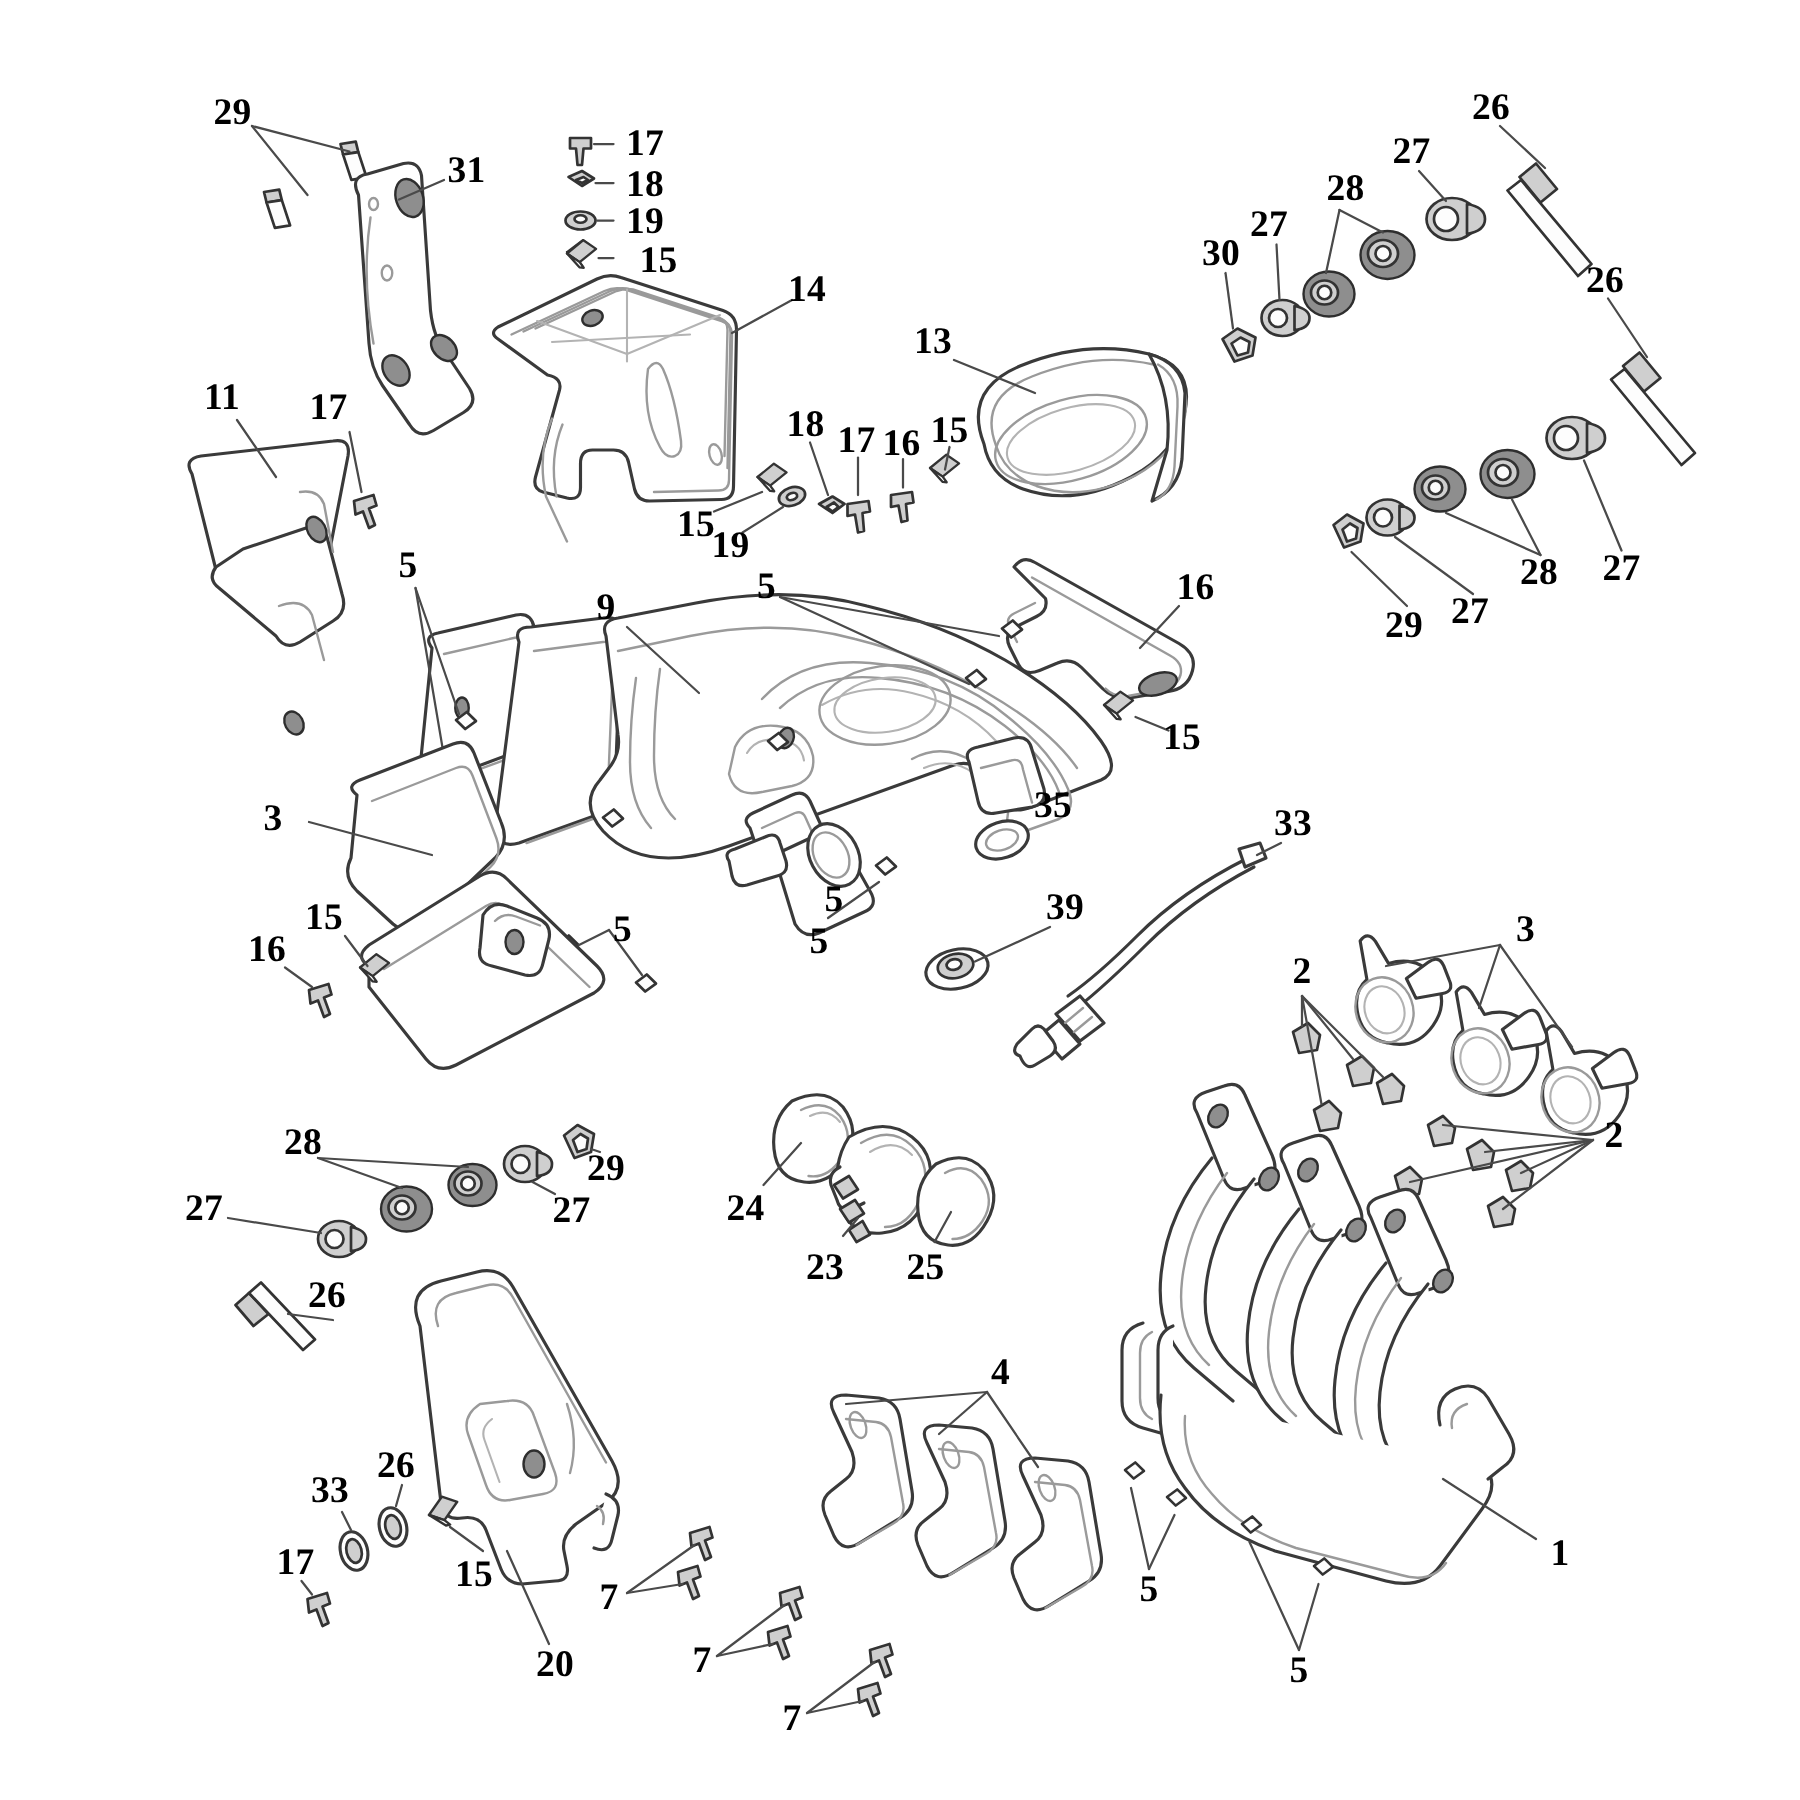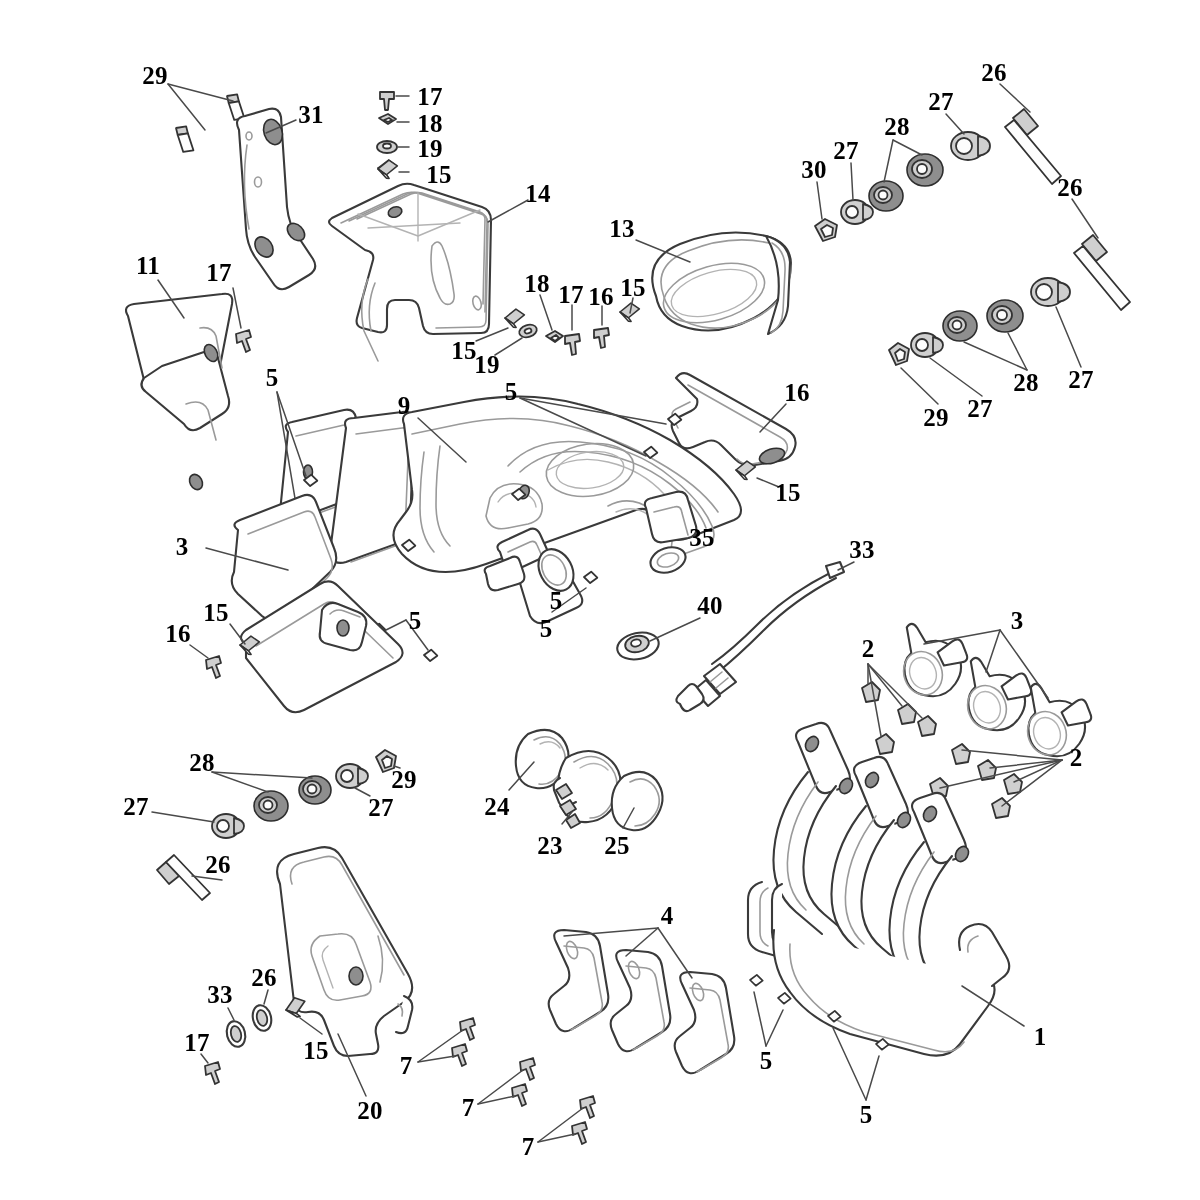--- a/index.html
+++ b/index.html
@@ -656,21 +656,21 @@
       <div class="lbl" style="left: 430px; top: 96px;">17</div>
       <div class="lbl" style="left: 219px; top: 272px;">17</div>
       <div class="lbl" style="left: 571px; top: 294px;">17</div>
       <div class="lbl" style="left: 197px; top: 1042px;">17</div>
       <div class="lbl" style="left: 430px; top: 123px;">18</div>
       <div class="lbl" style="left: 537px; top: 283px;">18</div>
       <div class="lbl" style="left: 430px; top: 148px;">19</div>
       <div class="lbl" style="left: 487px; top: 364px;">19</div>
       <div class="lbl" style="left: 370px; top: 1110px;">20</div>
       <div class="lbl" style="left: 862px; top: 549px;">33</div>
-      <div class="lbl" style="left: 710px; top: 605px;">40</div>
+      <div class="lbl" style="left: 710px; top: 605px;">39</div>
       <div class="lbl" style="left: 550px; top: 845px;">23</div>
       <div class="lbl" style="left: 497px; top: 806px;">24</div>
       <div class="lbl" style="left: 617px; top: 845px;">25</div>
       <div class="lbl" style="left: 994px; top: 72px;">26</div>
       <div class="lbl" style="left: 1070px; top: 187px;">26</div>
       <div class="lbl" style="left: 218px; top: 864px;">26</div>
       <div class="lbl" style="left: 941px; top: 101px;">27</div>
       <div class="lbl" style="left: 846px; top: 150px;">27</div>
       <div class="lbl" style="left: 1081px; top: 379px;">27</div>
       <div class="lbl" style="left: 980px; top: 408px;">27</div>

